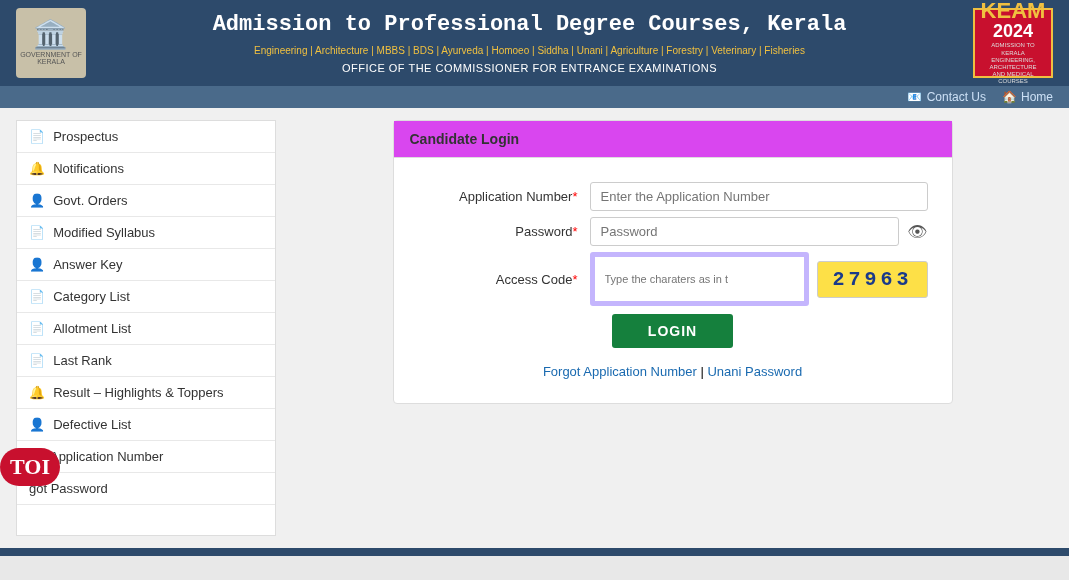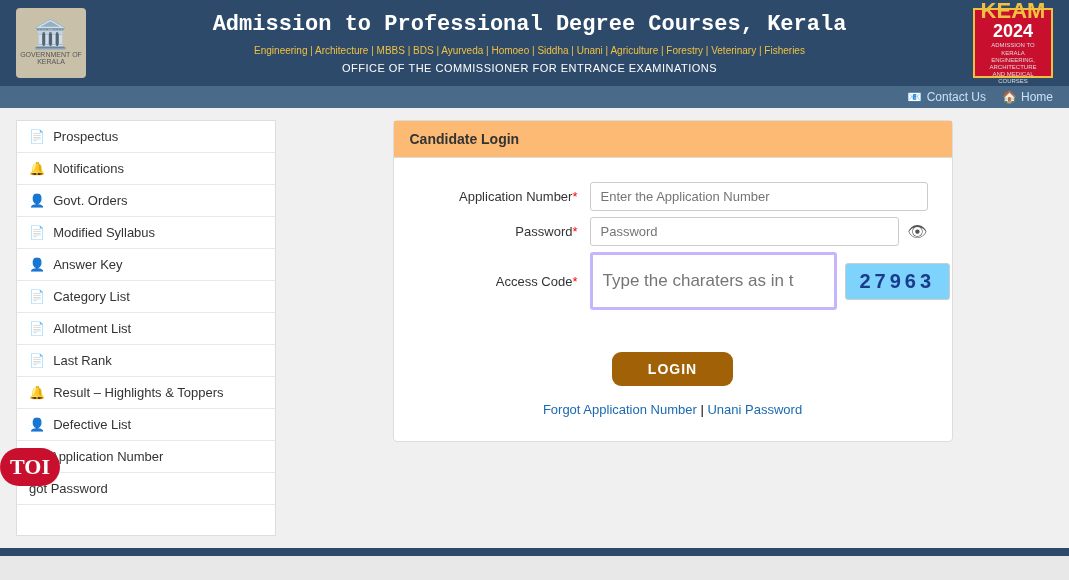--- a/index.html
+++ b/index.html
@@ -144,21 +144,21 @@
       padding: 0 24px;
     }
     .login-card {
       background: white;
       border: 1px solid #ddd;
       border-radius: 4px;
       max-width: 560px;
       margin: 0 auto;
     }
     .login-header {
-      background: #fdba74;
+      background: #d946ef;
       padding: 10px 16px;
       border-bottom: 1px solid #ddd;
       font-weight: bold;
       font-size: 14px;
       color: #333;
     }
     .login-body {
       padding: 24px 24px;
     }
     .form-row {
@@ -197,53 +197,52 @@
     }
     .captcha-row {
       display: flex;
       align-items: center;
       gap: 8px;
       flex: 1;
     }
     .captcha-input {
       flex: 1;
       padding: 16px 10px;
-      border: 3px solid #c4b5fd;
+      border: 5px solid #c4b5fd;
       border-radius: 3px;
-      font-size: 17px;
+      font-size: 11px;
     }
     .captcha-box {
-      background: #7dd3fc;
+      background: #fde047;
       border: 1px solid #ccc;
       padding: 6px 14px;
       font-size: 20px;
-      font-family: Liberation Sans, sans-serif;
+      font-family: Liberation Mono, monospace;
       color: #1a3a8a;
       font-weight: bold;
       border-radius: 3px;
       letter-spacing: 4px;
       min-width: 90px;
       text-align: right;
     }
     .login-btn-row {
       display: flex;
       justify-content: center;
       margin: 8px 0 16px 0;
     }
     .login-btn {
-      background: #a16207;
+      background: #15803d;
       color: white;
       border: none;
       padding: 9px 36px;
       font-size: 14px;
       font-weight: bold;
       letter-spacing: 1px;
       cursor: pointer;
-      border-radius: 9px;
-      margin-top: 34px;
+      border-radius: 3px;
     }
     .forgot-links {
       text-align: center;
       font-size: 13px;
     }
     .forgot-link {
       color: #1a6ab0;
       cursor: pointer;
       text-decoration: none;
     }

